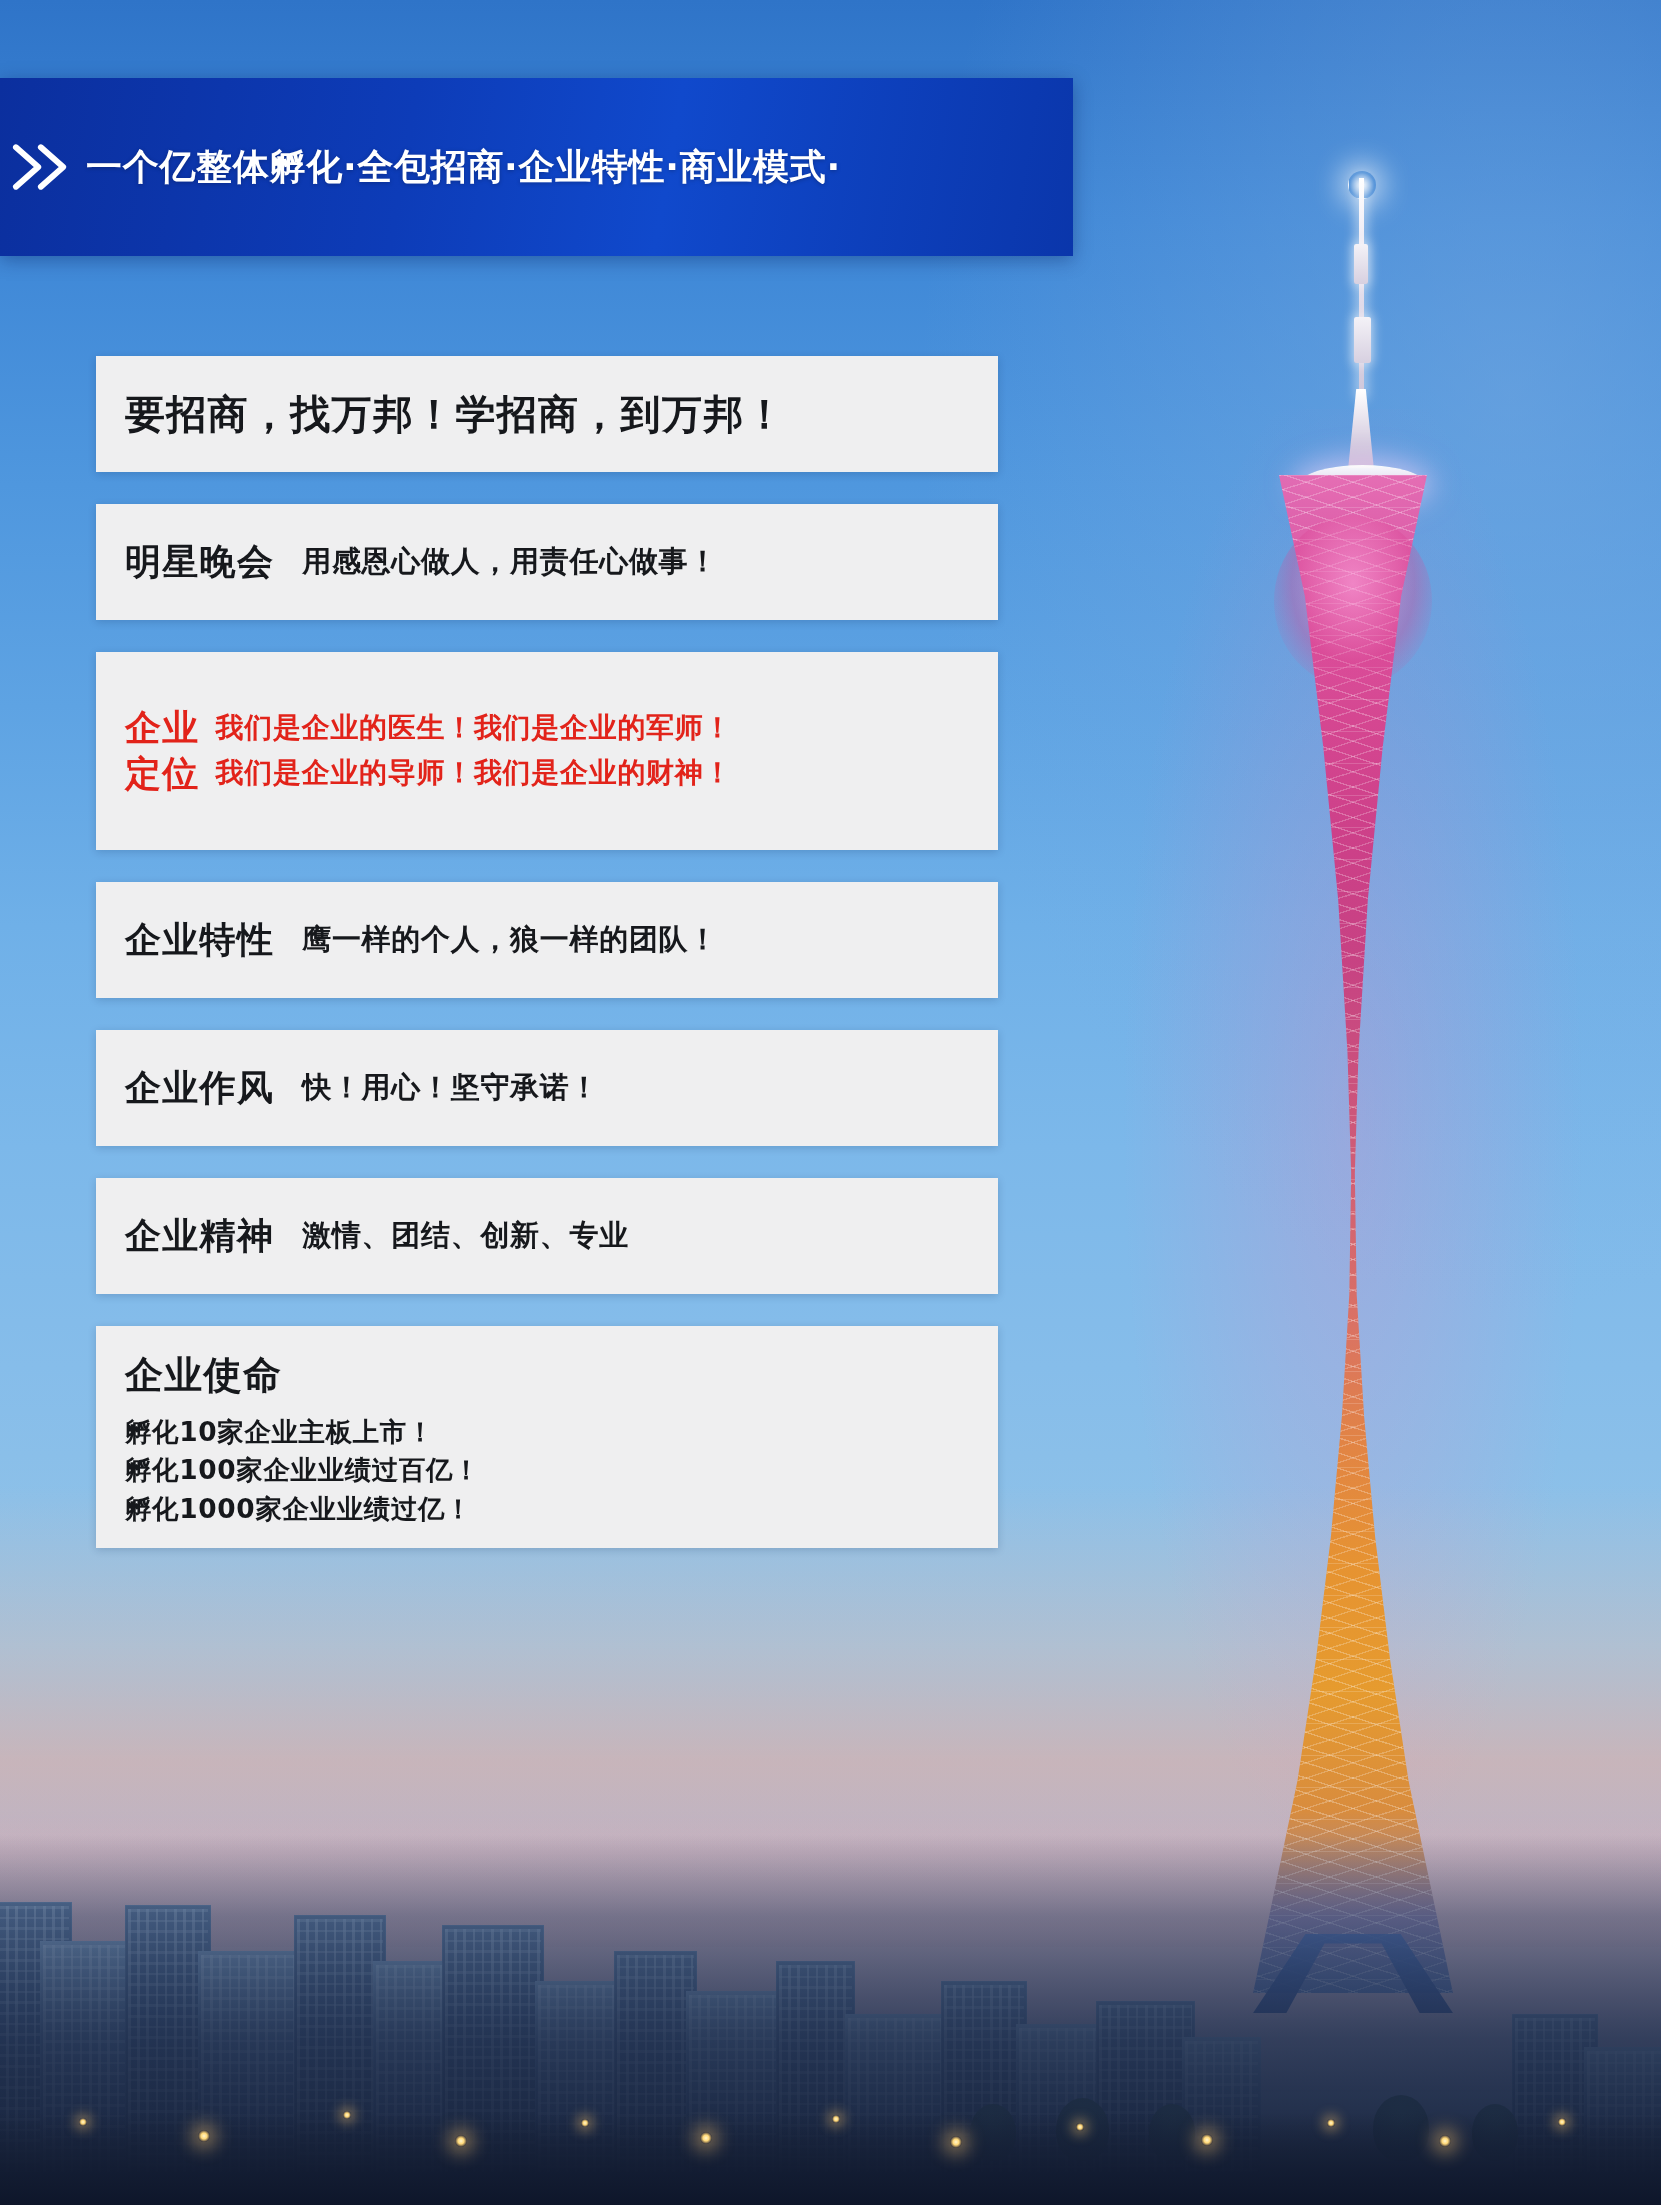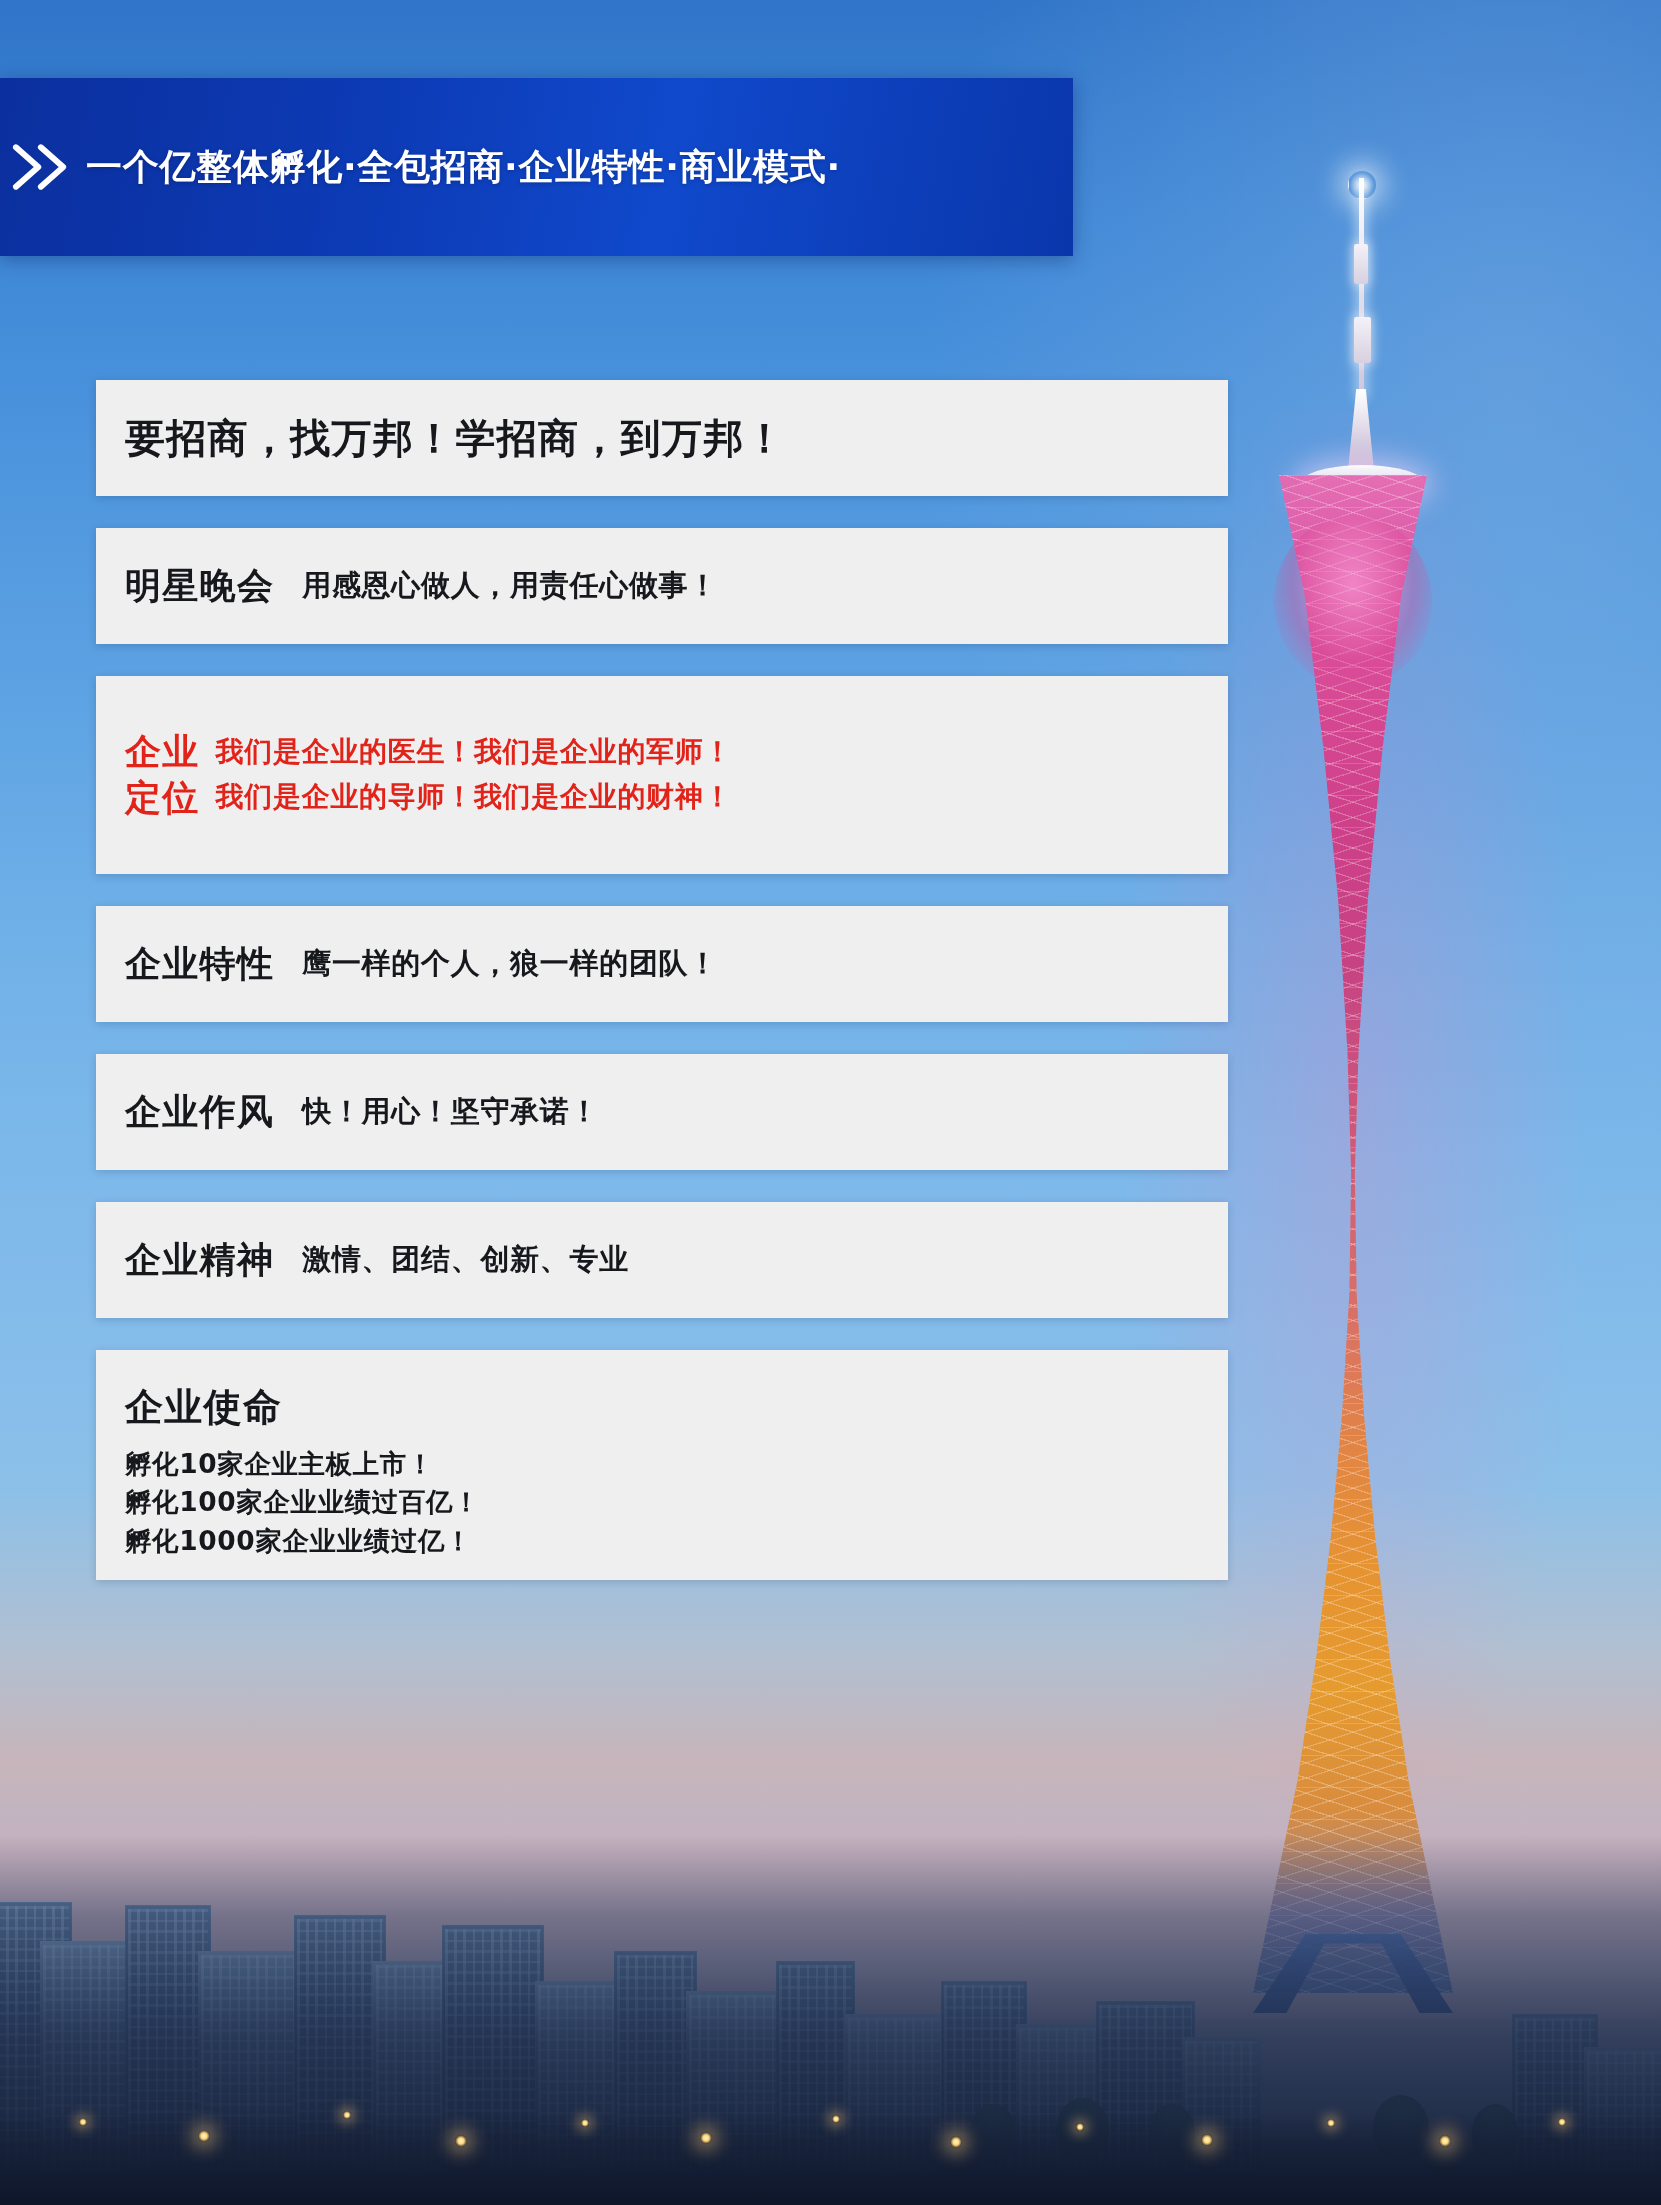--- a/index.html
+++ b/index.html
@@ -290,22 +290,22 @@
     line-height: 1.42;
     letter-spacing: 0.7px;
     text-shadow: 0 1.3px 4px rgba(0,0,0,0.25);
   }
   .banner-text .line { display: block; white-space: nowrap; }
 
   
   .cards {
     position: absolute;
     left: 96px;
-    top: 380px;
-    width: 1132px;
+    top: 356px;
+    width: 902px;
   }
   .card {
     background: #efeff0;
     margin-bottom: 32px;
     padding: 0 29px;
     display: flex;
     align-items: center;
     box-shadow: 0 2px 8px rgba(0,25,70,0.18);
   }
   .card.single-line { height: 116px; }
@@ -354,21 +354,21 @@
     letter-spacing: 0.7px;
   }
   .pos-lines span { display: block; white-space: nowrap; }
 
   
   .card.mission {
     height: 218px;
     flex-direction: column;
     align-items: flex-start;
     justify-content: center;
-    padding-top: 12px;
+    padding-top: 4px;
     margin-top: 18px;
   }
   .mission-title {
     font-size: 38px;
     font-weight: 700;
     color: #16181c;
     letter-spacing: 1.3px;
     margin-bottom: 12px;
   }
   .mission-line {

